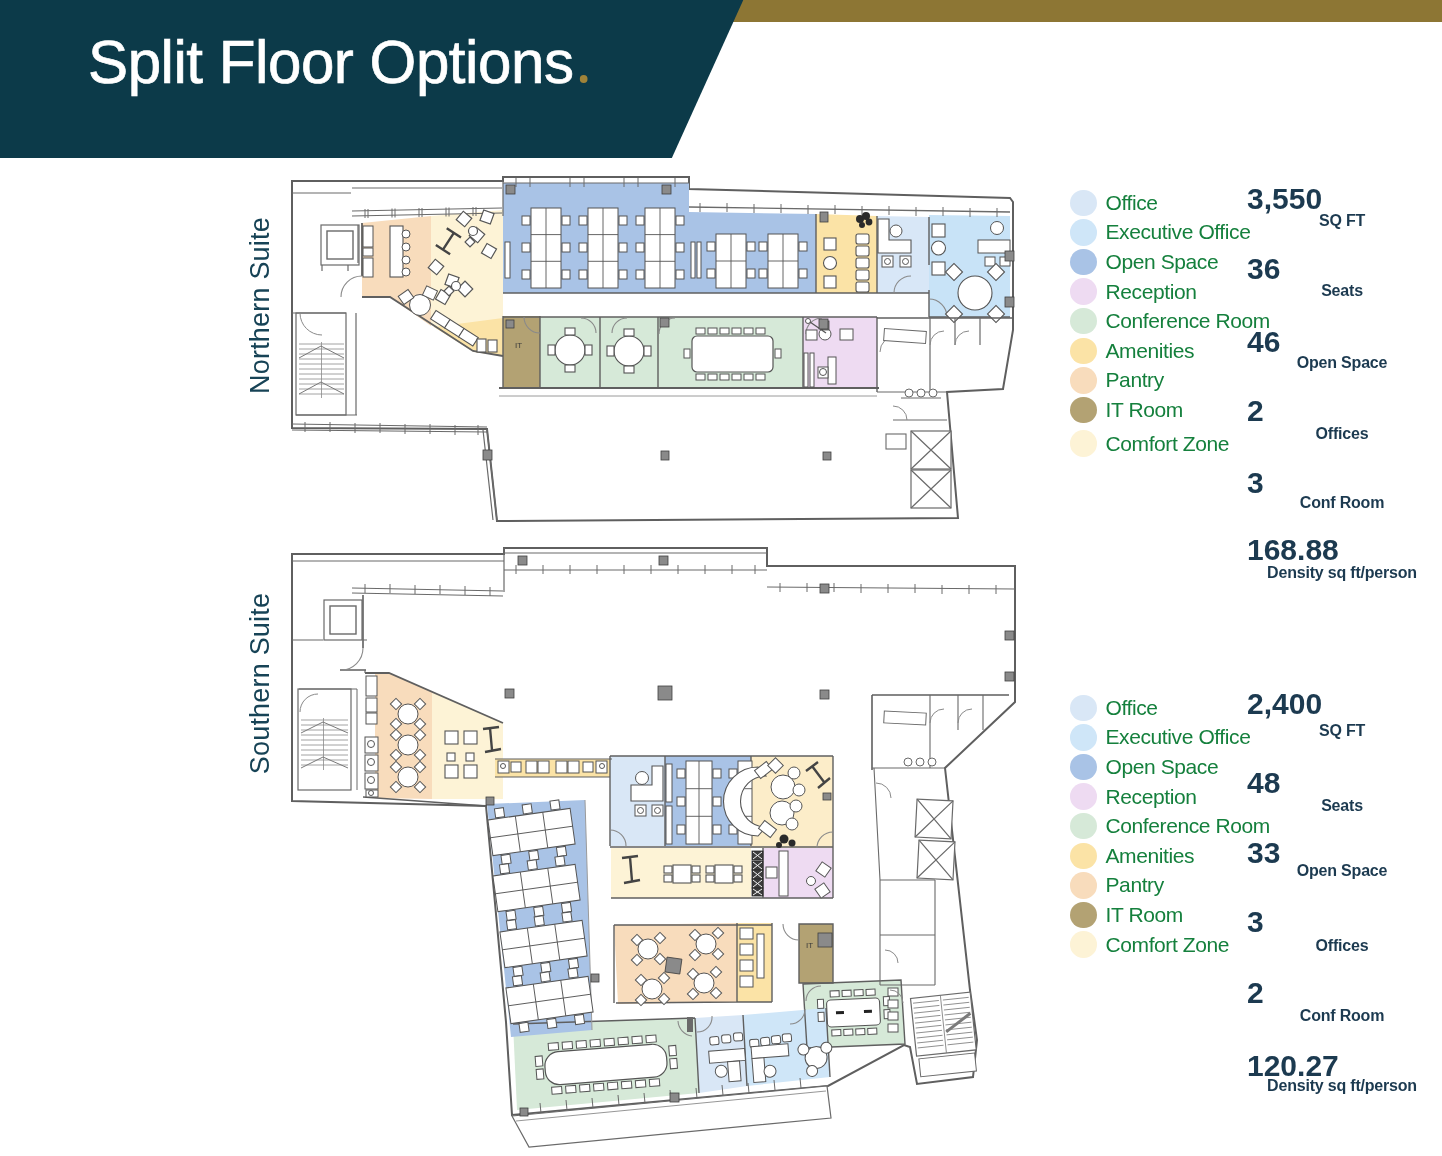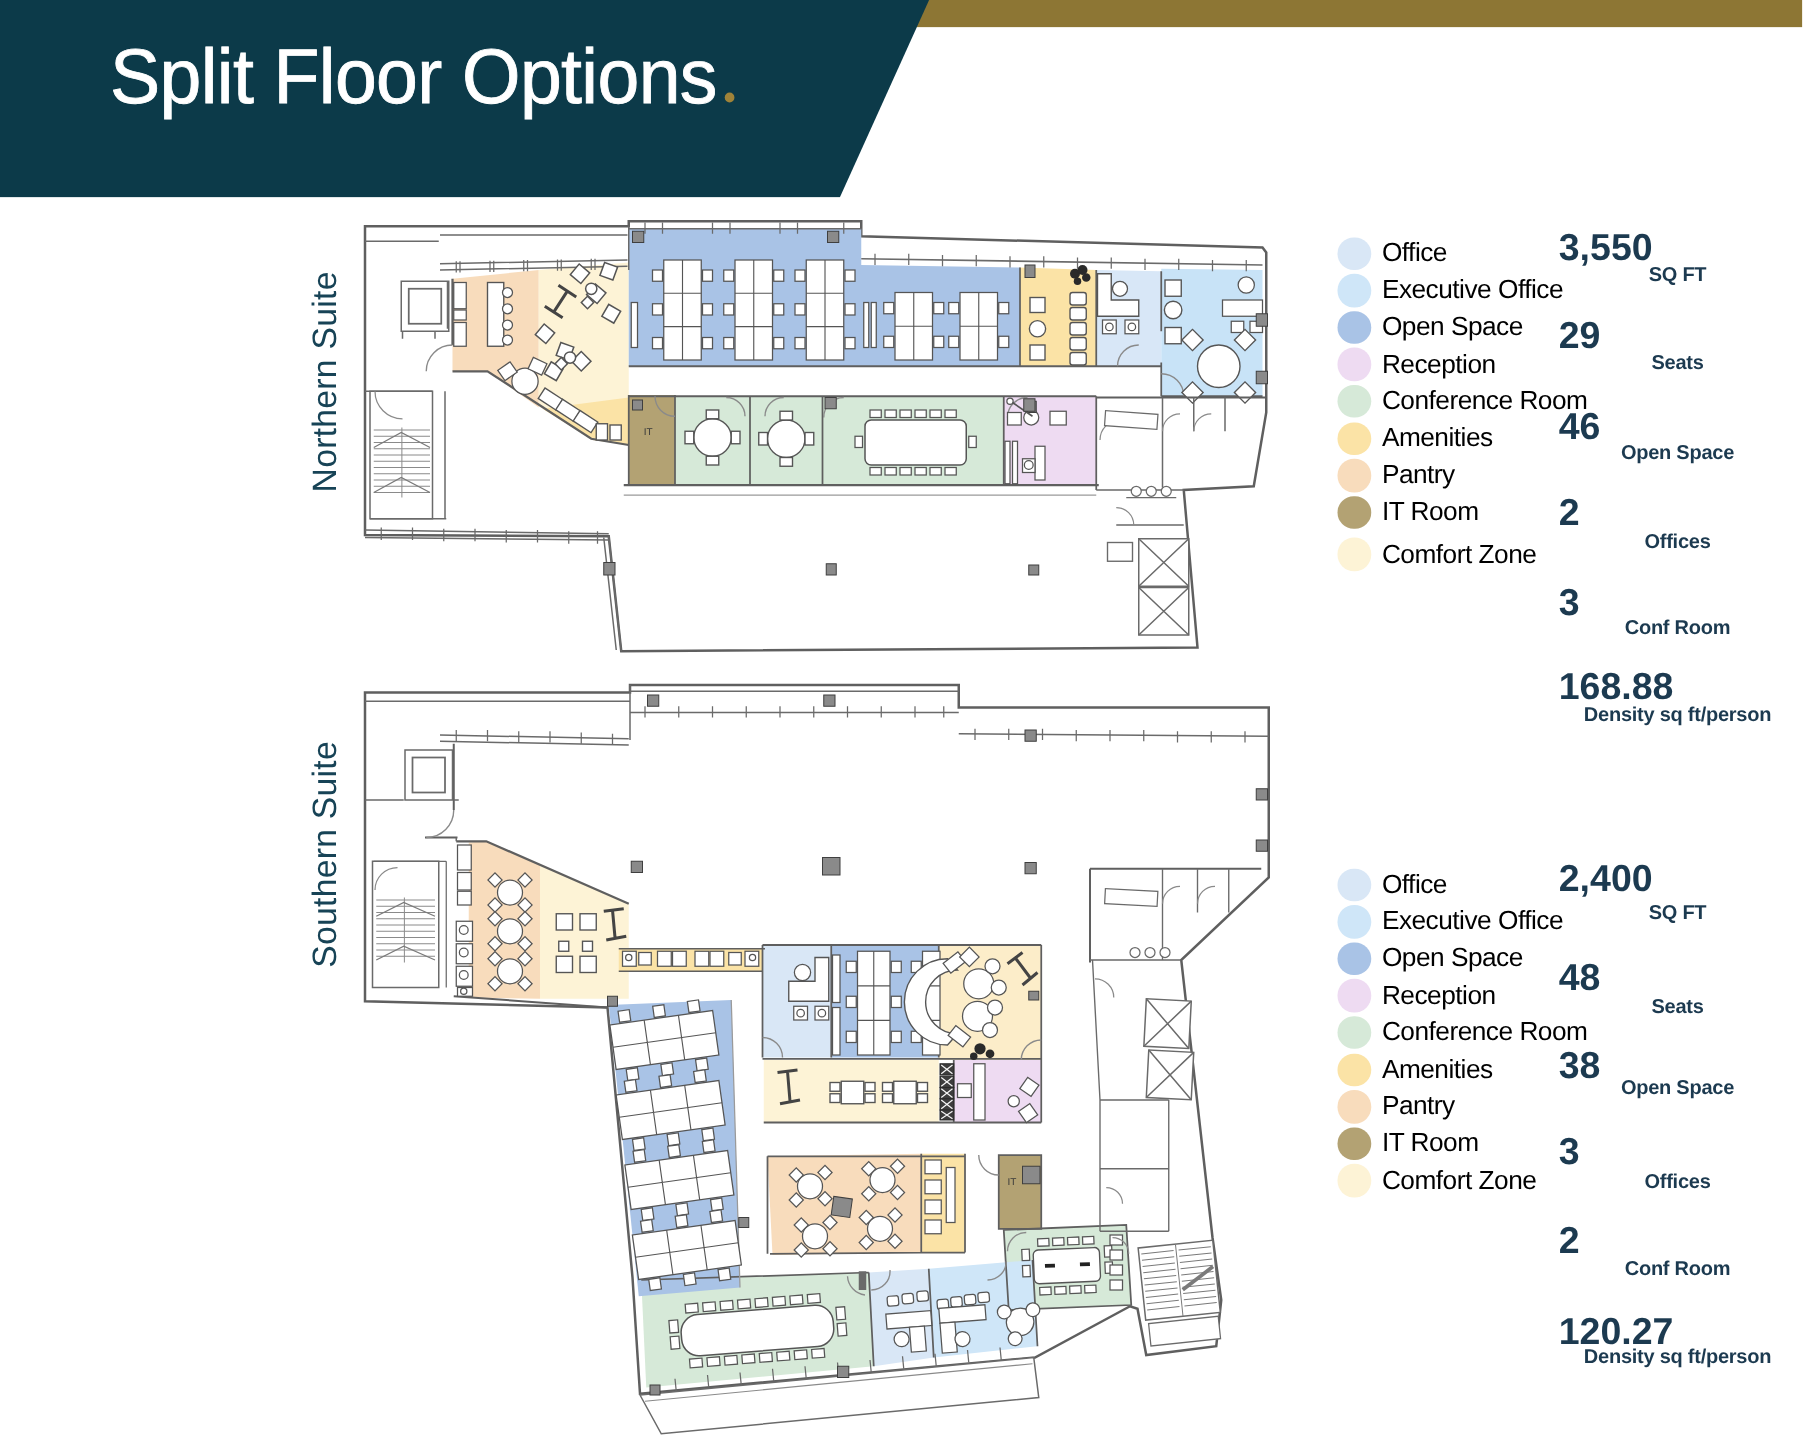--- a/index.html
+++ b/index.html
@@ -1,21 +1,21 @@
 <!DOCTYPE html>
 <html><head>
 <meta charset="utf-8">
 <style>
   html,body{margin:0;padding:0;width:1442px;height:1156px;background:#ffffff;
     font-family:"Liberation Sans",sans-serif;overflow:hidden;position:relative}
   .abs{position:absolute}
   .legend{position:absolute;width:300px}
   .legrow{display:flex;align-items:center;height:29.6px}
   .legrow .sw{width:26.5px;height:26.5px;border-radius:50%;margin-right:9px;flex:none}
-  .legrow .lt{font-size:21px;color:#000000;letter-spacing:-0.4px}
+  .legrow .lt{font-size:21px;color:#15803d;letter-spacing:-0.4px}
   .snum{position:absolute;left:1247px;width:190px;color:#1c3a50;
     font-size:30px;font-weight:bold;line-height:1;letter-spacing:0px}
   .scap{position:absolute;left:1247px;width:190px;text-align:center;color:#1c3a50;
     font-size:16px;font-weight:bold;line-height:1;letter-spacing:-0.2px}
   .vlabel{position:absolute;color:#174356;font-size:27px;letter-spacing:0.2px;
     transform:rotate(-90deg);transform-origin:center center;white-space:nowrap;text-align:center}
 </style>
 </head>
 <body>
 
@@ -894,21 +894,21 @@
       <div class="lt">IT Room</div>
     </div>
   <div class="legrow" style="margin-top:4px">
       <div class="sw" style="background:#fdf3d6"></div>
       <div class="lt">Comfort Zone</div>
     </div>
 </div>
 
 <div class="snum" style="top:184px">3,550</div>
 <div class="scap" style="top:213px">SQ FT</div>
-<div class="snum" style="top:254px">29</div>
+<div class="snum" style="top:254px">36</div>
 <div class="scap" style="top:283px">Seats</div>
 <div class="snum" style="top:327px">46</div>
 <div class="scap" style="top:355px">Open Space</div>
 <div class="snum" style="top:396px">2</div>
 <div class="scap" style="top:426px">Offices</div>
 <div class="snum" style="top:468px">3</div>
 <div class="scap" style="top:495px">Conf Room</div>
 <div class="snum" style="top:535px">168.88</div>
 <div class="scap" style="top:565px">Density sq ft/person</div>
 
@@ -948,20 +948,20 @@
   <div class="legrow">
       <div class="sw" style="background:#fdf3d6"></div>
       <div class="lt">Comfort Zone</div>
     </div>
 </div>
 
 <div class="snum" style="top:689px">2,400</div>
 <div class="scap" style="top:723px">SQ FT</div>
 <div class="snum" style="top:768px">48</div>
 <div class="scap" style="top:798px">Seats</div>
-<div class="snum" style="top:838px">38</div>
+<div class="snum" style="top:838px">33</div>
 <div class="scap" style="top:863px">Open Space</div>
 <div class="snum" style="top:907px">3</div>
 <div class="scap" style="top:938px">Offices</div>
 <div class="snum" style="top:978px">2</div>
 <div class="scap" style="top:1008px">Conf Room</div>
 <div class="snum" style="top:1051px">120.27</div>
 <div class="scap" style="top:1078px">Density sq ft/person</div>
 
 </body></html>

